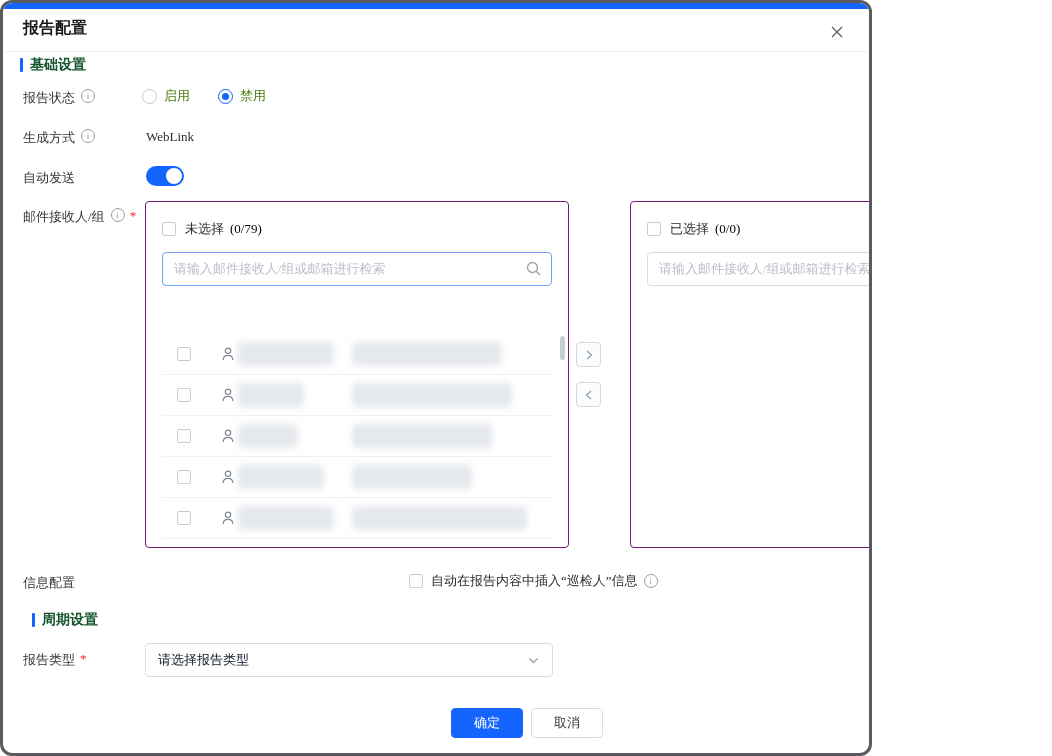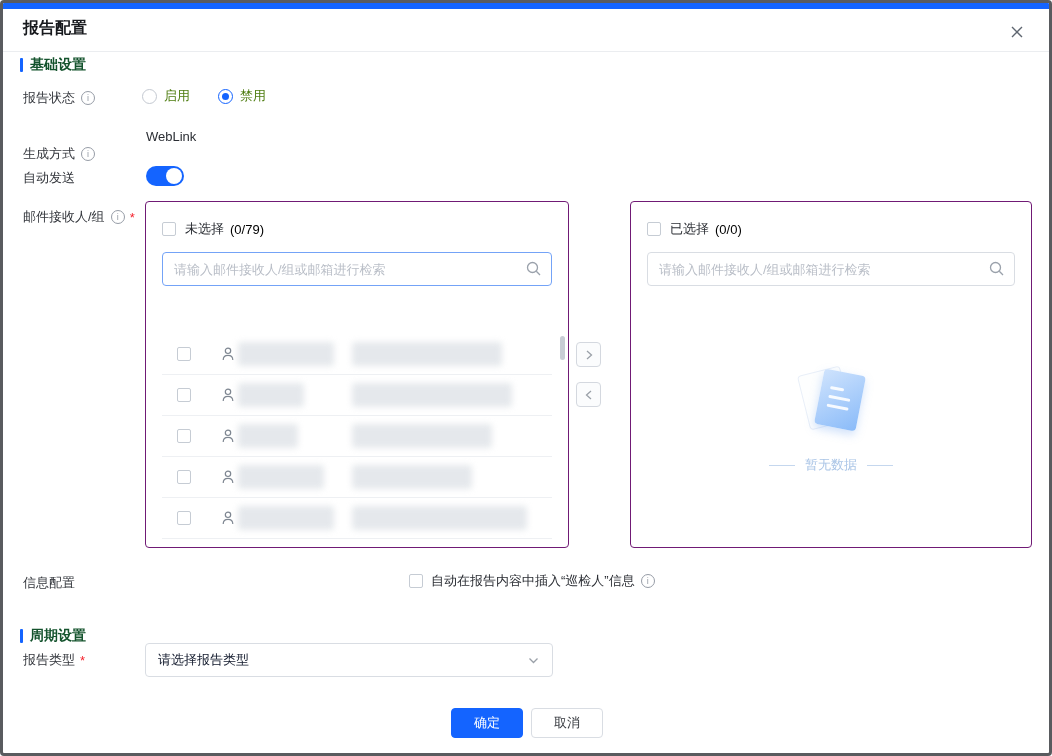--- a/index.html
+++ b/index.html
@@ -1,30 +1,30 @@
 <!DOCTYPE html>
 <html><head>
 <meta charset="utf-8">
 <style>
   html,body{margin:0;padding:0;background:#ffffff;}
   .screen{
-    position:relative;width:1052px;height:756px;box-sizing:border-box;
-    border:3px solid #595b5f;border-radius:4px;overflow:hidden;background:#fff;
-    font-family:Liberation Sans, sans-serif;color:#33363c;
+    position:relative;width:872px;height:756px;box-sizing:border-box;
+    border:3px solid #595b5f;border-radius:12px;overflow:hidden;background:#fff;
+    font-family:Liberation Serif, serif;color:#33363c;
   }
   .abs{position:absolute;}
   .topbar{position:absolute;top:0;left:0;right:0;height:6px;background:#1464ff;}
   .dialog-title{top:15px;left:20px;font-size:16px;font-weight:bold;color:#17191d;}
   .close-btn{top:17px;right:20px;width:24px;height:24px;display:flex;align-items:center;justify-content:center;cursor:pointer;}
   .divider{top:48px;left:0;right:0;height:1px;background:#ebedf0;}
 
   .section-header{display:flex;align-items:center;font-size:14px;font-weight:bold;color:#14532d;}
   .section-bar{width:3px;height:14px;background:#1464ff;margin-right:7px;border-radius:1px;}
 
-  .form-label{font-size:13px;color:#33363c;display:flex;align-items:center;}
+  .form-label{font-size:13px;color:#33363c;display:flex;align-items:flex-start;}
   .info-icon{display:inline-flex;align-items:center;justify-content:center;width:14px;height:14px;
     border:1px solid #969ca6;border-radius:50%;color:#969ca6;font-size:9px;font-style:normal;
     margin-left:6px;box-sizing:border-box;line-height:1;}
   .req{color:#f5222d;margin-left:5px;font-size:13px;}
 
   
   .radio-opt{display:flex;align-items:center;cursor:pointer;}
   .radio-circle{width:15px;height:15px;border-radius:50%;border:1px solid #c4c9d1;background:#fff;box-sizing:border-box;margin-right:7px;}
   .radio-circle.sel{border:1px solid #1464ff;position:relative;}
   .radio-circle.sel::after{content:"";position:absolute;left:3px;top:3px;width:7px;height:7px;border-radius:50%;background:#1464ff;}
@@ -117,21 +117,21 @@
     <span class="radio-opt">
       <span class="radio-circle"></span>
       <span class="radio-label">启用</span>
     </span>
     <span class="radio-opt">
       <span class="radio-circle sel"></span>
       <span class="radio-label">禁用</span>
     </span>
   </div>
 
-  <div class="abs form-label" style="left:20px;top:126px;margin-top:16px;">
+  <div class="abs form-label" style="left:20px;top:126px;">
     <span>生成方式</span>
     <span class="info-icon">i</span>
   </div>
   <div class="abs" style="left:143px;top:126px;font-size:13px;color:#2a2d33;">WebLink</div>
 
   <div class="abs form-label" style="left:20px;top:166px;">自动发送</div>
   <div class="abs toggle" style="left:143px;top:163px;">
     <span class="toggle-knob"></span>
   </div>
 
@@ -221,41 +221,30 @@
       <span>已选择</span>
       <span class="panel-count">(0/0)</span>
     </div>
     <div class="search-wrap">
       <input class="search-input" placeholder="请输入邮件接收人/组或邮箱进行检索" style="">
       <svg class="search-icon" width="17" height="17" viewBox="0 0 17 17">
         <circle cx="7.5" cy="7.5" r="5" fill="none" stroke="#9aa1ab" stroke-width="1.3"></circle>
         <path d="M11.3 11.3 L15 15" stroke="#9aa1ab" stroke-width="1.3"></path>
       </svg>
     </div>
-    <div class="empty-wrap">
-      <div class="empty-cards">
-        <div class="card-back"></div>
-        <div class="card-front">
-            <i></i>
-            <i></i>
-            <i></i>
-          </div>
-      </div>
-      <div class="empty-text">暂无数据</div>
-    </div>
   </div>
 
   <div class="abs form-label" style="left:20px;top:571px;">信息配置</div>
   <div class="abs cb-item" style="left:406px;top:569px;">
     <span class="cb"></span>
     <span>自动在报告内容中插入“巡检人”信息</span>
     <span class="info-icon">i</span>
   </div>
 
-  <div class="abs section-header" style="left:17px;top:608px;margin-top:16px;">
+  <div class="abs section-header" style="left:29px;top:608px;">
     <span class="section-bar"></span>
     <span>周期设置</span>
   </div>
 
   <div class="abs form-label" style="left:20px;top:648px;">
     <span>报告类型</span>
     <span class="req">*</span>
   </div>
   <div class="select">
     <span class="select-placeholder">请选择报告类型</span>

